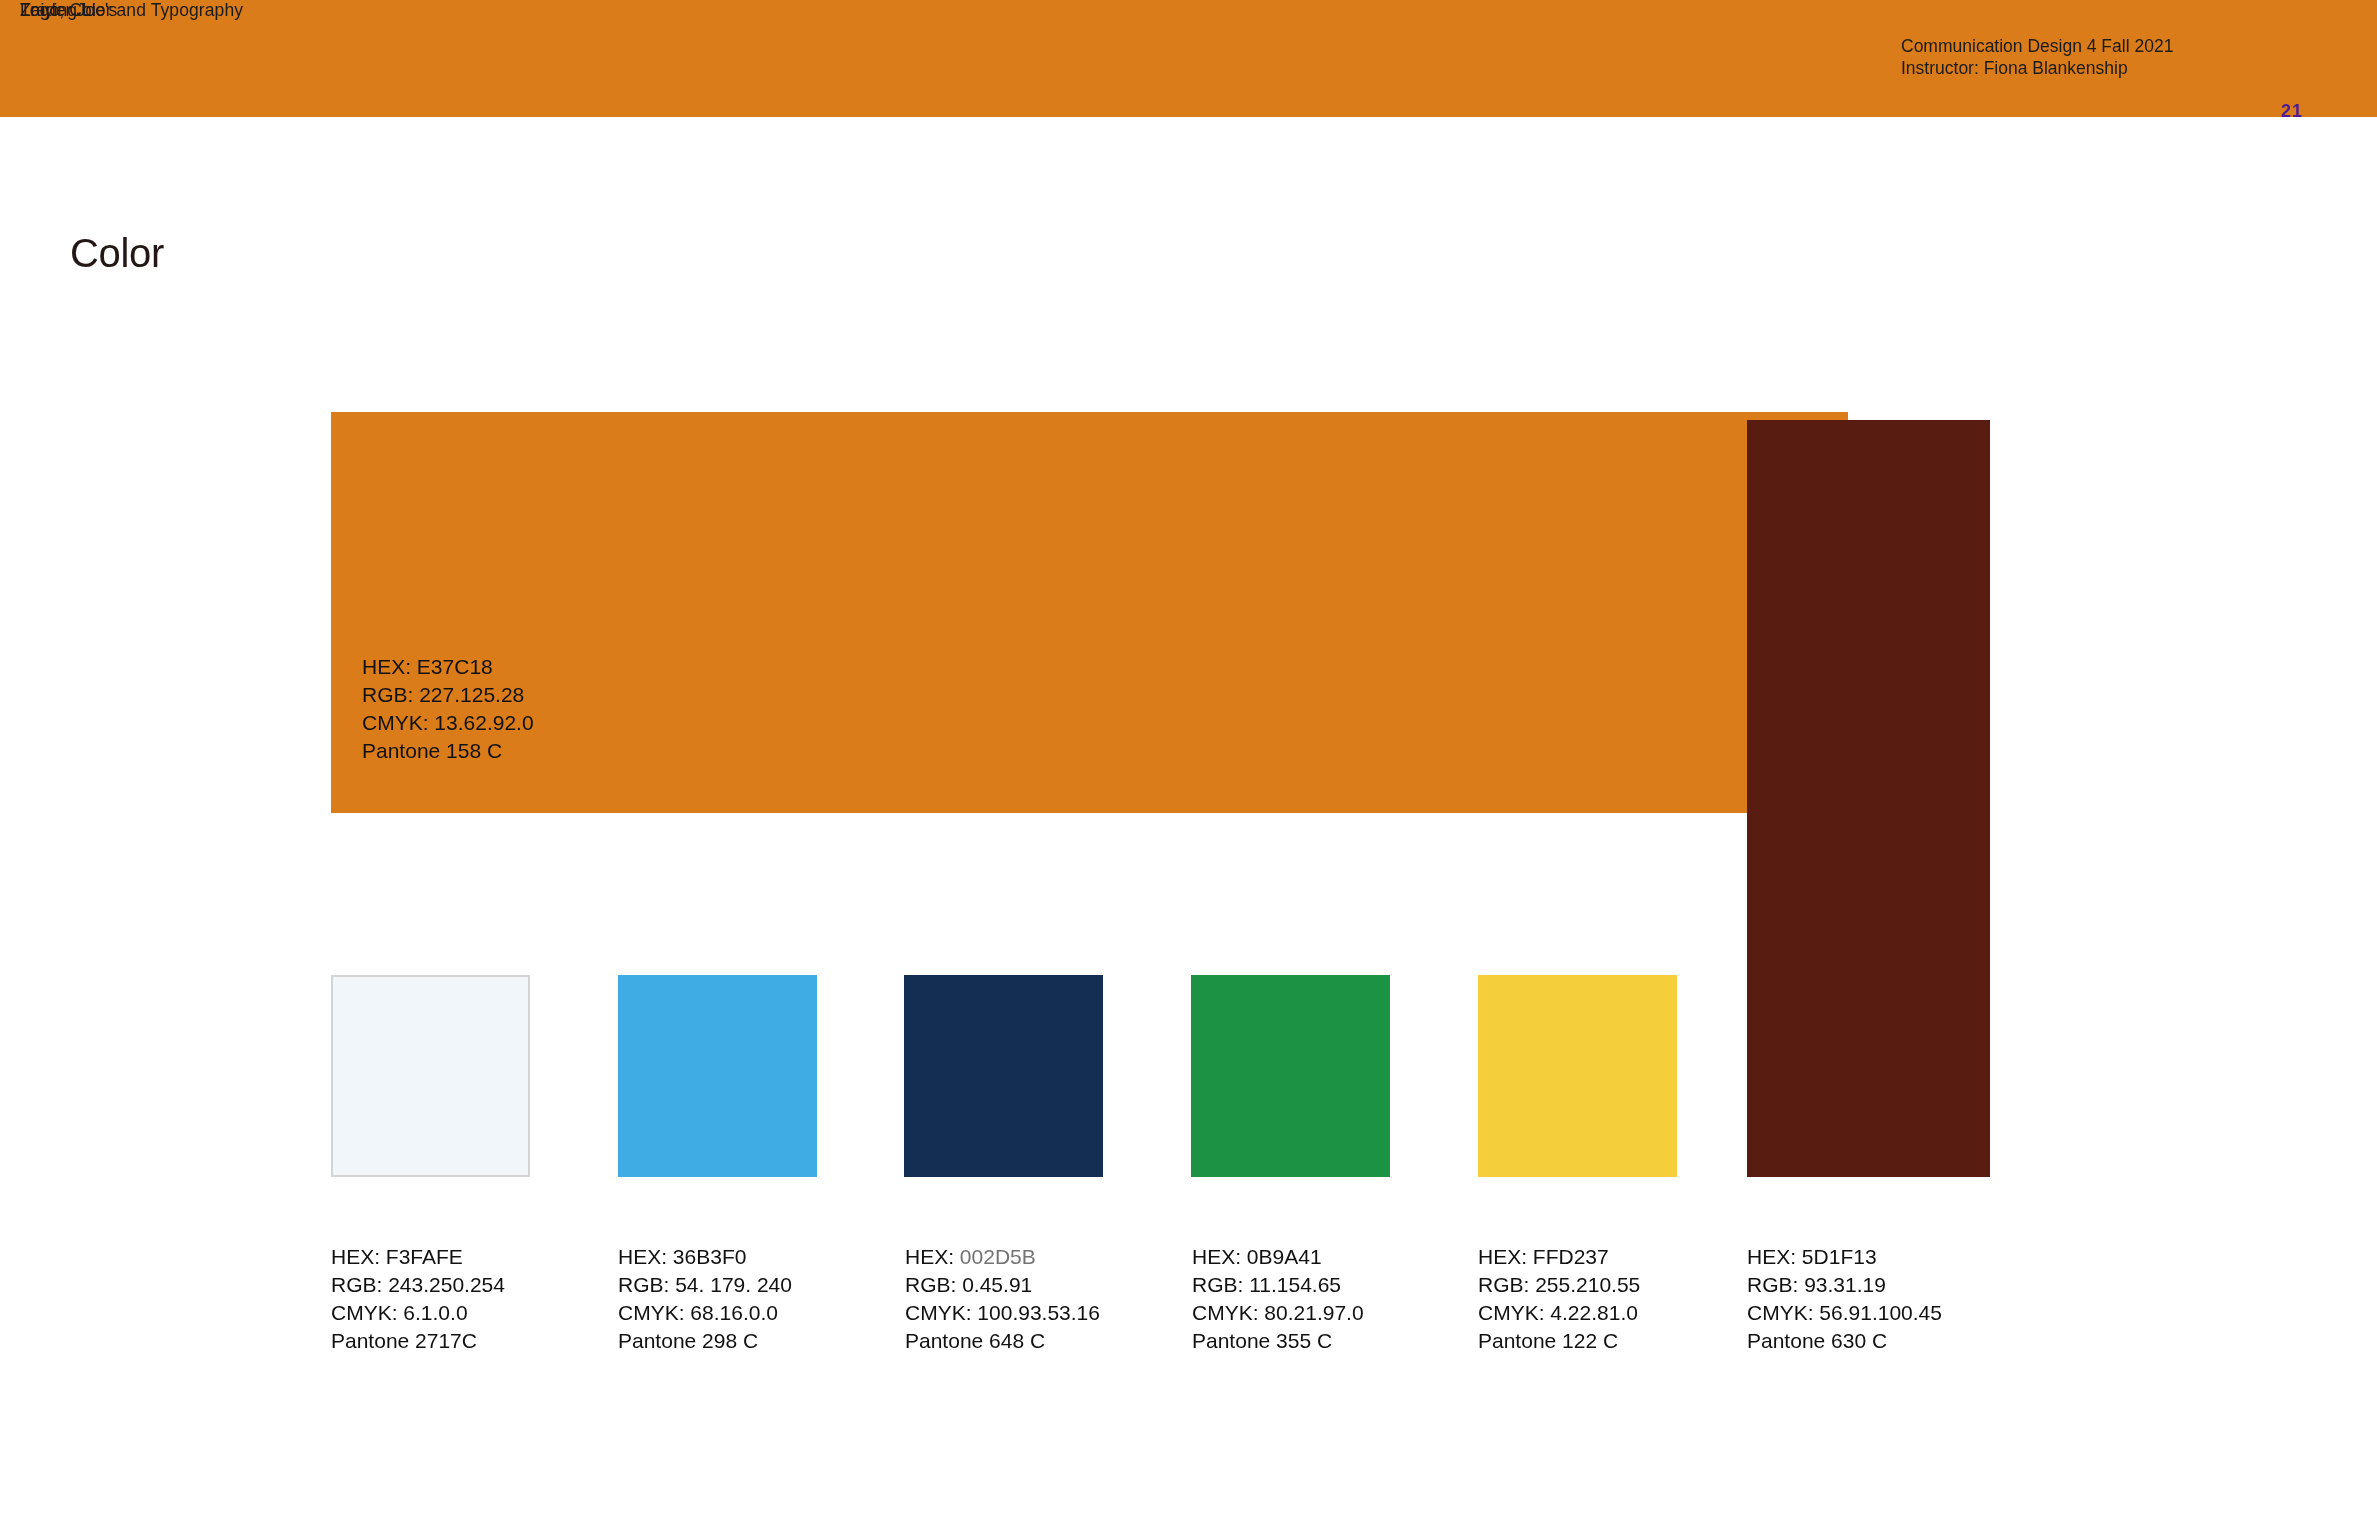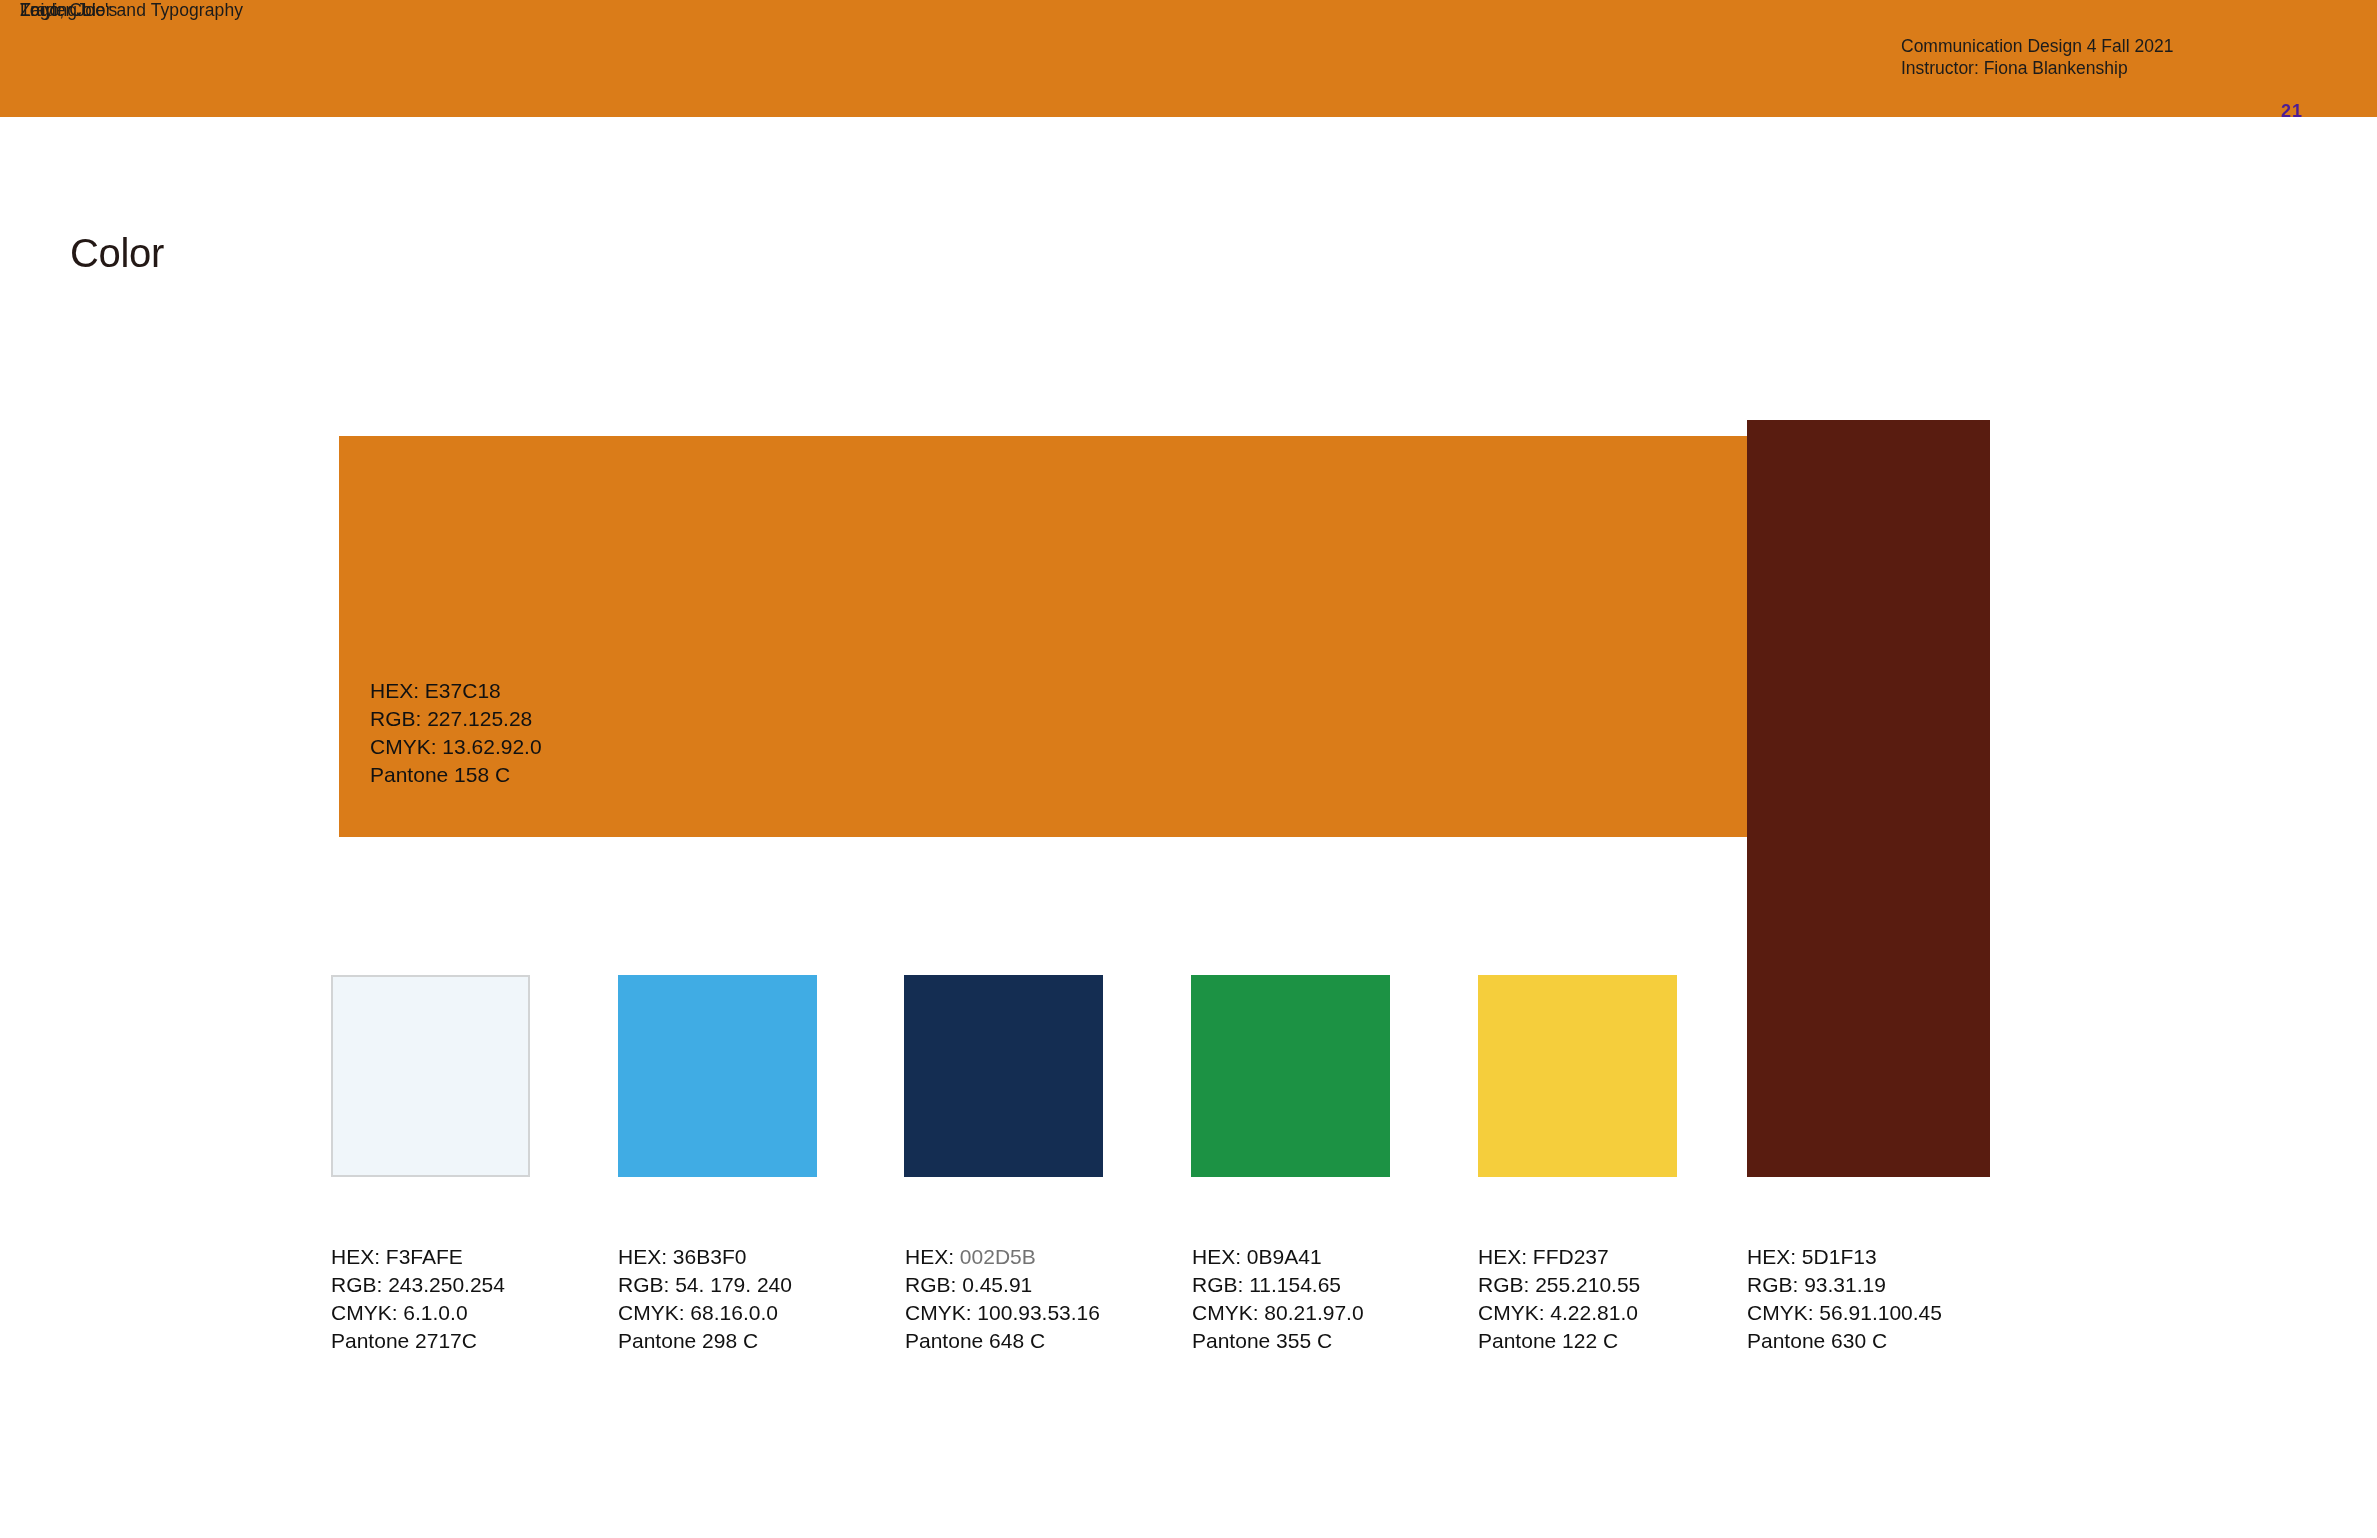--- a/index.html
+++ b/index.html
@@ -67,24 +67,23 @@
     font-weight: normal;
     letter-spacing: -0.3px;
     color: #231815;
     margin: 0;
   }
 
   
   .hero-swatch {
     position: absolute;
     left: 331px;
-    top: 436px;
+    top: 412px;
     width: 1517px;
     height: 401px;
-    margin-left: 8px;
   }
   .hero-specs {
     position: absolute;
     left: 31px;
     top: 241px;
     font-size: 21px;
     line-height: 28px;
     color: #111111;
     white-space: nowrap;
   }

